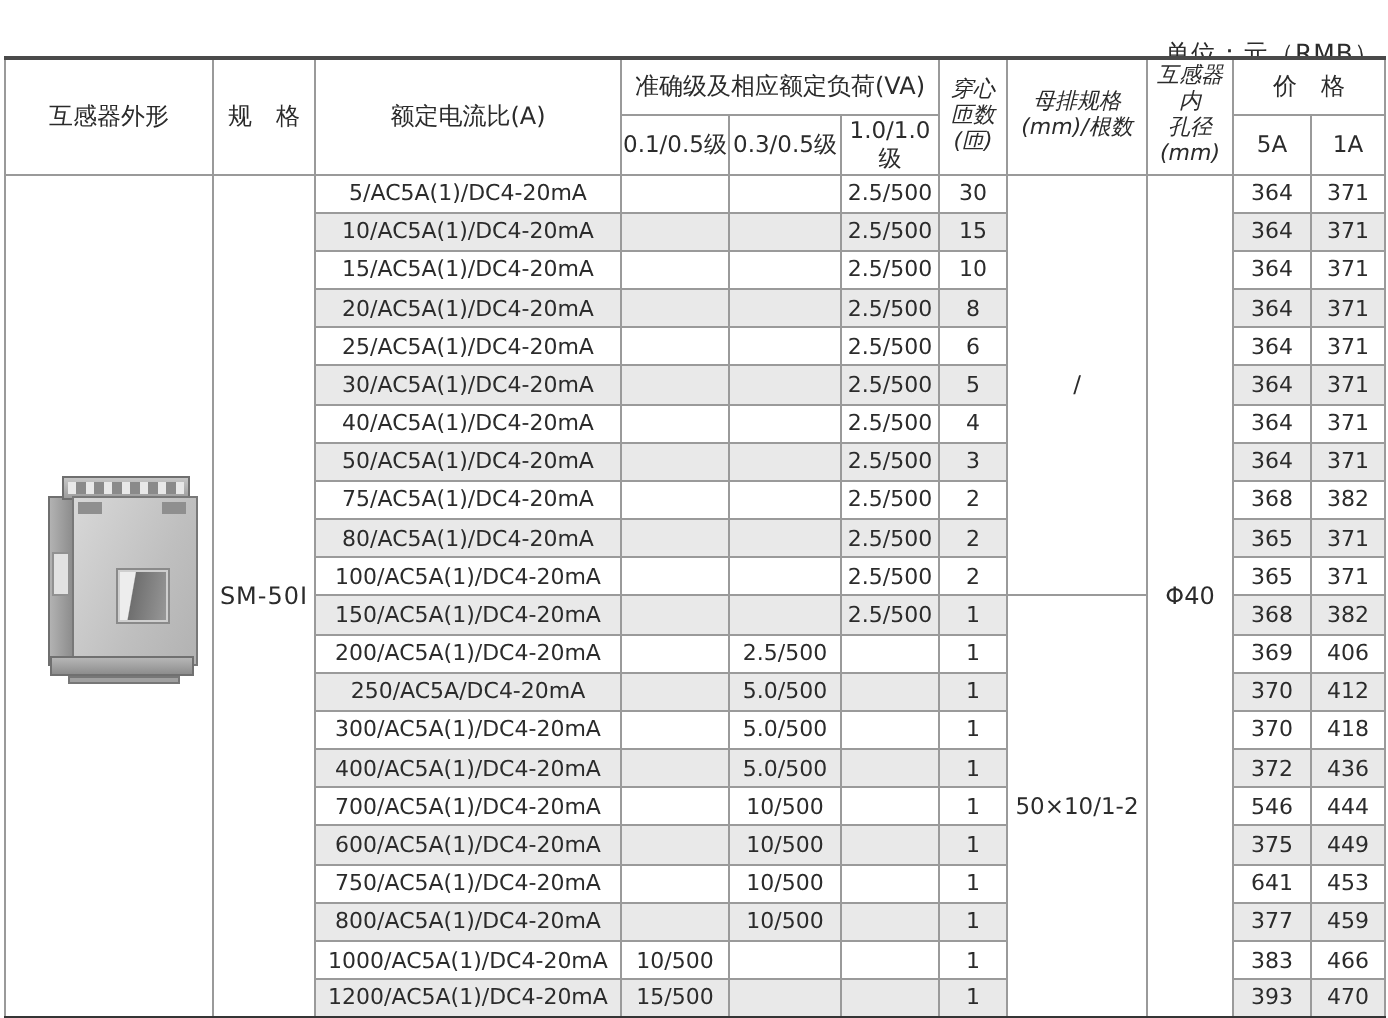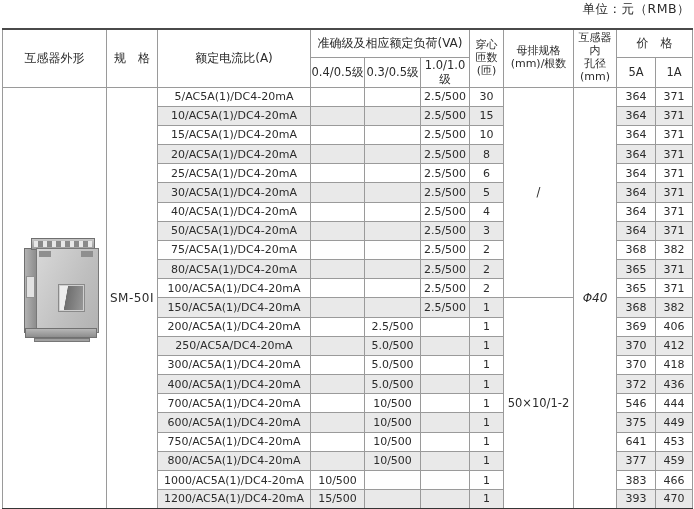--- a/index.html
+++ b/index.html
@@ -2,44 +2,44 @@
 <html><head>
 <meta charset="utf-8">
 <style>
   html, body { margin:0; padding:0; }
   body {
     width:694px; height:509px; position:relative; background:#ffffff;
     font-family:"DejaVu Sans","Liberation Sans",sans-serif; color:#2b2b2b;
     overflow:hidden;
   }
   .unit-label {
-    position:absolute; top:1px; right:4px; font-size:12.5px;
+    position:absolute; top:19px; right:4px; font-size:12.5px;
     letter-spacing:0.5px;
   }
   table.price-table {
     position:absolute; left:2px; top:28px; width:690px;
     border-collapse:collapse; table-layout:fixed;
     border-top:2px solid #4a4a4a; border-bottom:2px solid #353535;
     border-left:1px solid #9a9a9a; border-right:1px solid #9a9a9a;
   }
   th, td {
     border:1px solid #9a9a9a; text-align:center; vertical-align:middle;
     padding:0; font-weight:normal; overflow:hidden;
   }
   thead th { font-size:12px; background:#ffffff; }
   thead tr.h1 { height:28px; }
   thead tr.h2 { height:24px; }
   thead th.sub-th { font-size:11.5px; }
-  th.multiline { white-space:pre-line; font-size:11px; line-height:1.18; }
+  th.multiline { white-space:pre-line; font-size:11px; line-height:1.18;font-style:italic; }
   tbody tr { height:19.18px; }
   tbody td { font-size:11px; background:#ffffff; }
   tbody tr.alt td { background:#e9e9e9; }
   tbody td.merged, tbody tr.alt td.merged { background:#ffffff; }
   td.spec-cell { font-size:12px; letter-spacing:0.5px;border-radius:14px; }
-  td.bore-cell { font-size:12px;font-style:italic; }
+  td.bore-cell { font-size:12px; }
   td.busbar-cell { font-size:11.5px; }
   td.shape-cell { background:#ffffff; }
 
   
   .device { position:absolute; left:24px; top:238px; width:76px; height:104px; }
   .device div { position:absolute; box-sizing:border-box; }
   .dev-topstrip {
     left:7px; top:0; width:64px; height:12px;
     background:linear-gradient(#c6c6c6,#9d9d9d); border:1px solid #6f6f6f;
   }
@@ -106,21 +106,21 @@
       <th rowspan="2" class="multiline">穿心
 匝数
 (匝)</th>
       <th rowspan="2" class="multiline">母排规格
 (mm)/根数</th>
       <th rowspan="2" class="multiline">互感器内
 孔径(mm)</th>
       <th colspan="2">价　格</th>
     </tr>
     <tr class="h2">
-      <th class="sub-th">0.4/0.5级</th>
+      <th class="sub-th">0.1/0.5级</th>
       <th class="sub-th">0.3/0.5级</th>
       <th class="sub-th">1.0/1.0级</th>
       <th class="sub-th">5A</th>
       <th class="sub-th">1A</th>
     </tr>
   </thead>
   <tbody id="table-body">
       <tr>
         <td class="merged shape-cell" rowspan="22"></td>
         <td class="merged spec-cell" rowspan="22">SM-50I</td>

